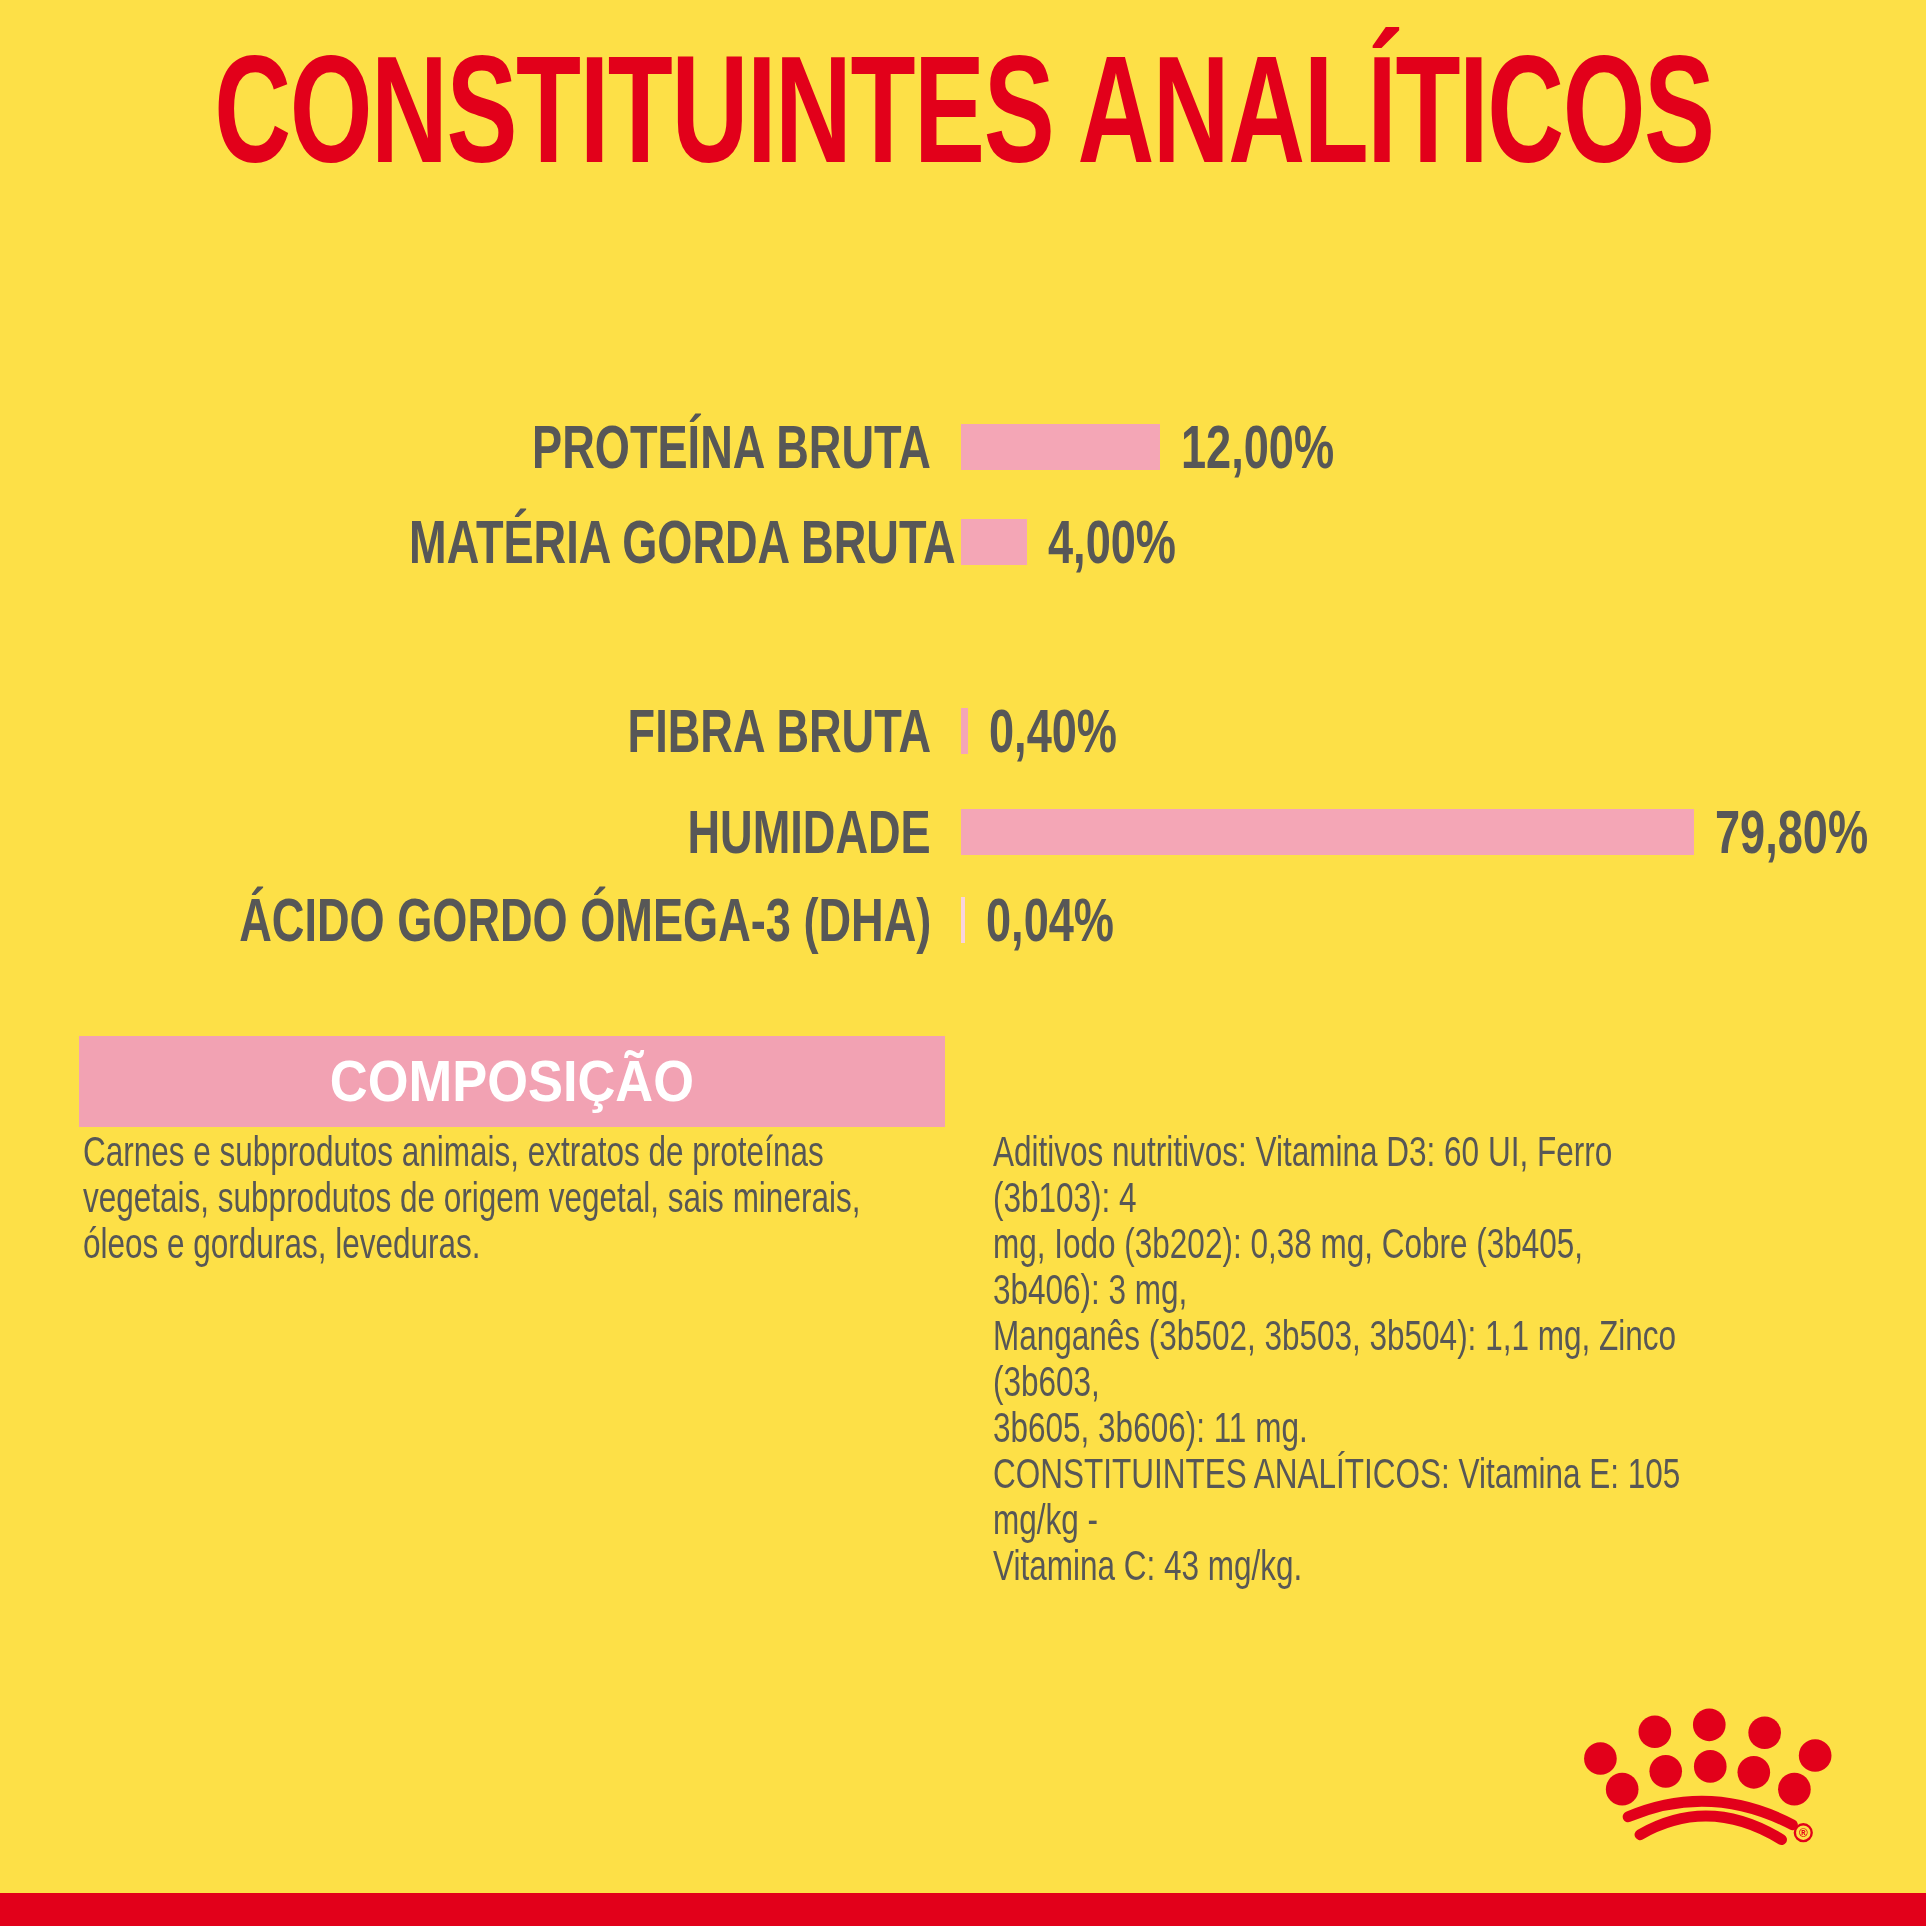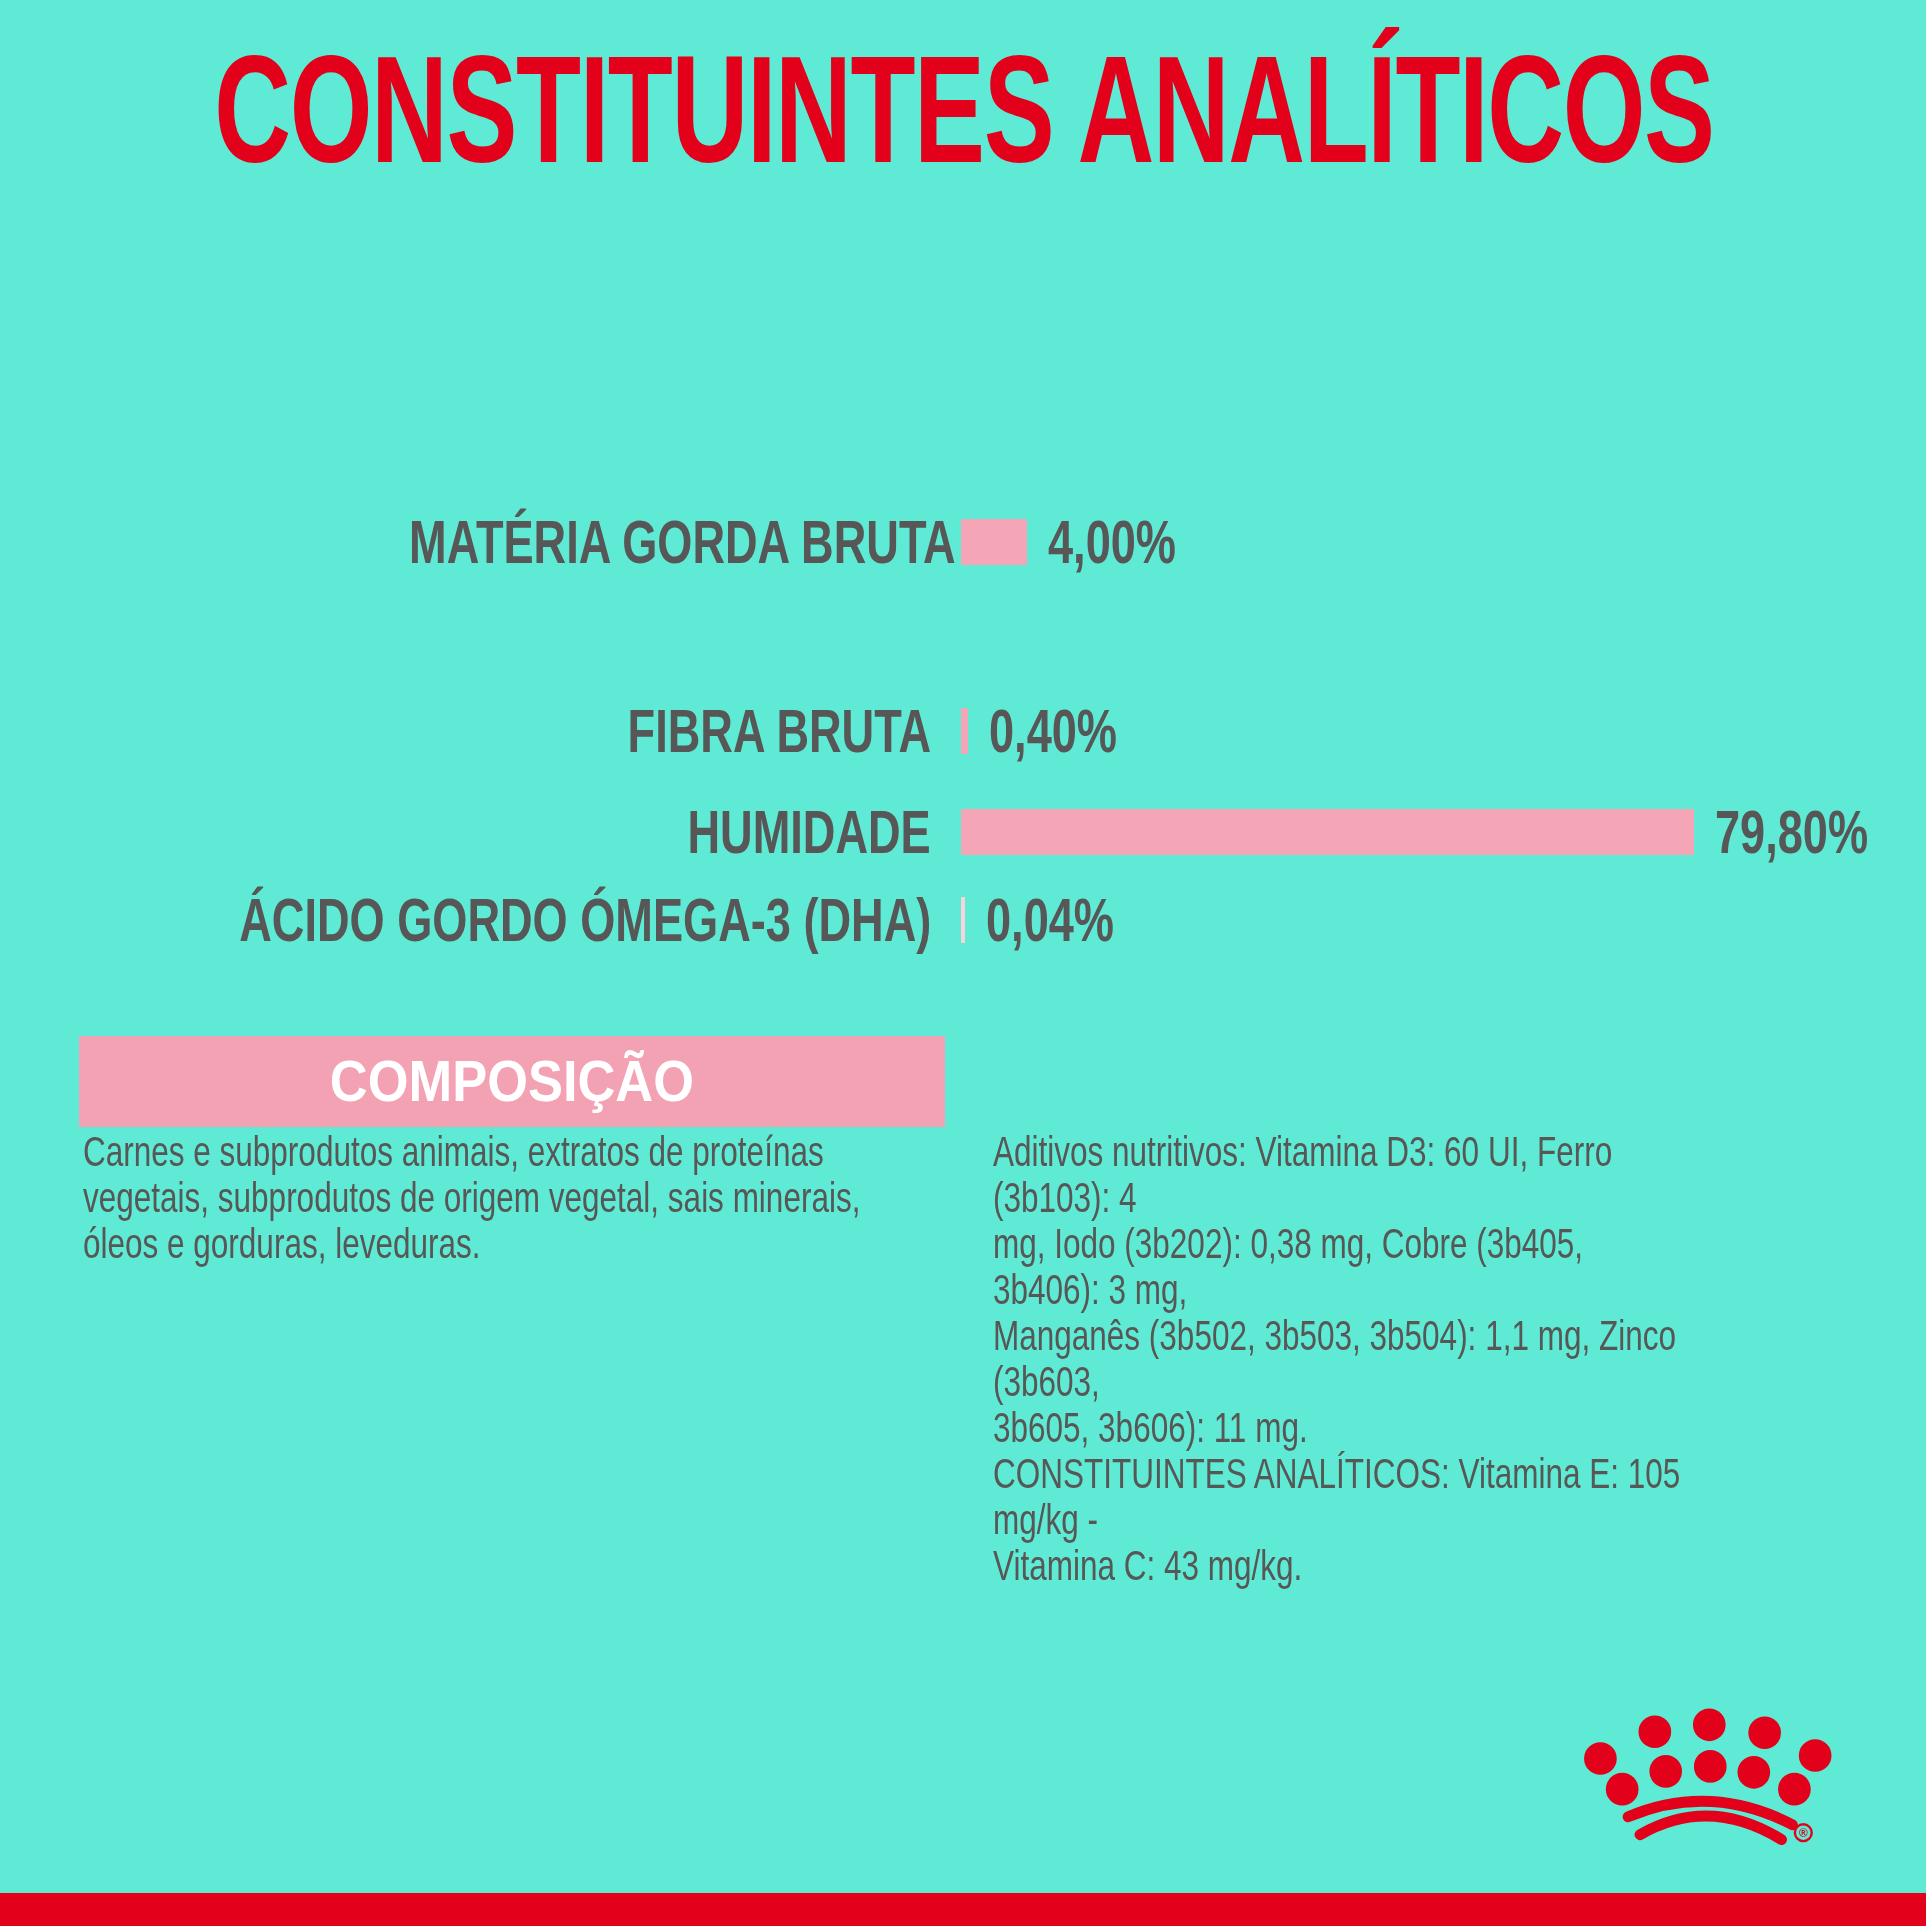--- a/index.html
+++ b/index.html
@@ -1,20 +1,20 @@
 <!DOCTYPE html>
 <html><head>
 <meta charset="utf-8">
 <style>
   html,body{margin:0;padding:0;}
   body{background:#ffffff;font-family:"Liberation Sans", sans-serif;}
   .canvas{
     position:relative;
     width:1927px;height:1927px;
-    background:#5eead4;
+    background:#fde047;
     overflow:hidden;
   }
   
   .main-title{
     position:absolute;left:0;top:34px;width:1927px;height:149px;
     display:flex;align-items:center;justify-content:center;
   }
   .main-title span{
     font-size:152px;font-weight:bold;color:#e2001a;
     letter-spacing:-2px;white-space:nowrap;line-height:1;
@@ -73,20 +73,25 @@
 <body>
 
 <div class="canvas">
 
   <div class="main-title">
     <span>CONSTITUINTES ANALÍTICOS</span>
   </div>
 
   <div class="chart">
 
+    <div class="chart-row" style="top: 411px;">
+      <div class="row-label">PROTEÍNA BRUTA</div>
+      <div class="row-bar" style="width: 199px; background: rgb(244, 166, 182);"></div>
+      <div class="row-value" style="left: 1181px;">12,00%</div>
+    </div>
 
     <div class="chart-row" style="top: 506px; padding-left: 25px;">
       <div class="row-label">MATÉRIA GORDA BRUTA</div>
       <div class="row-bar" style="width: 66px; background: rgb(244, 166, 182);"></div>
       <div class="row-value" style="left: 1048px;">4,00%</div>
     </div>
 
 
     <div class="chart-row" style="top: 695px;">
       <div class="row-label">FIBRA BRUTA</div>

